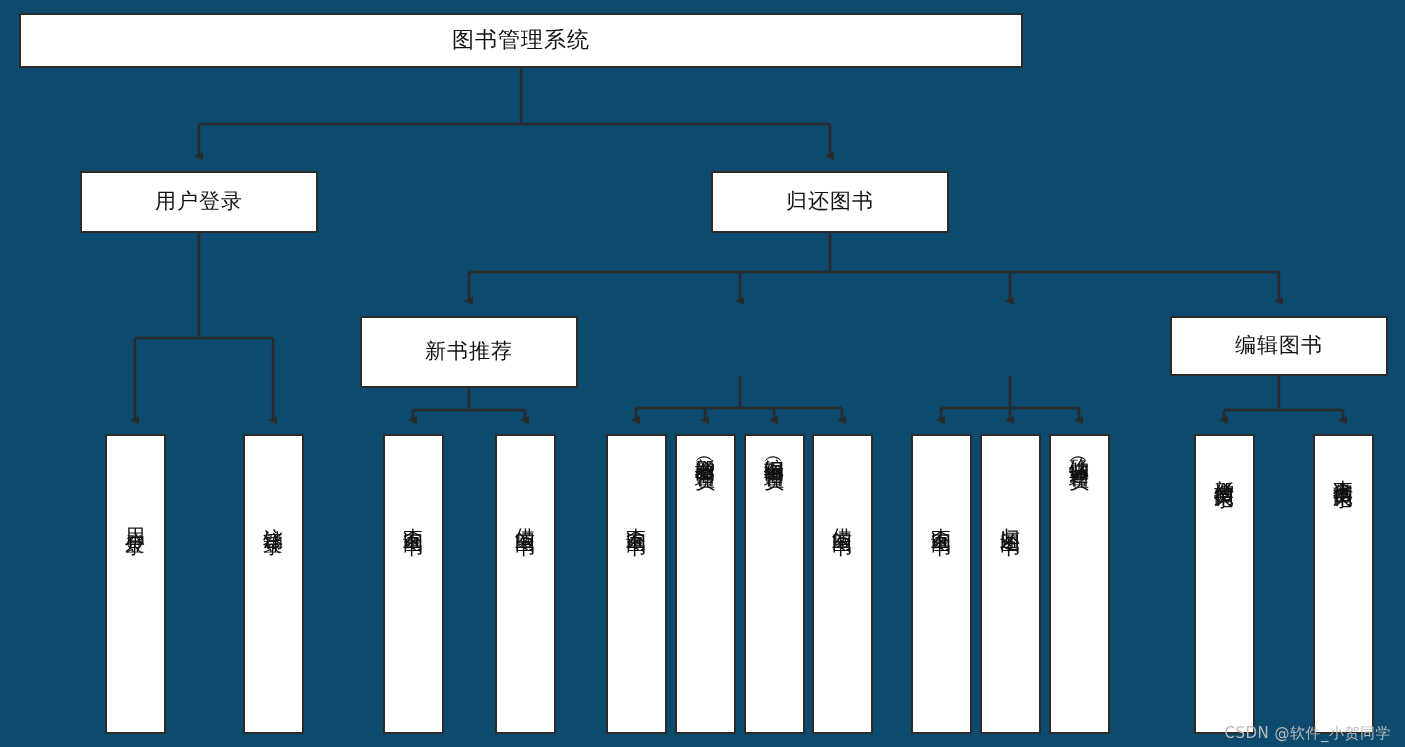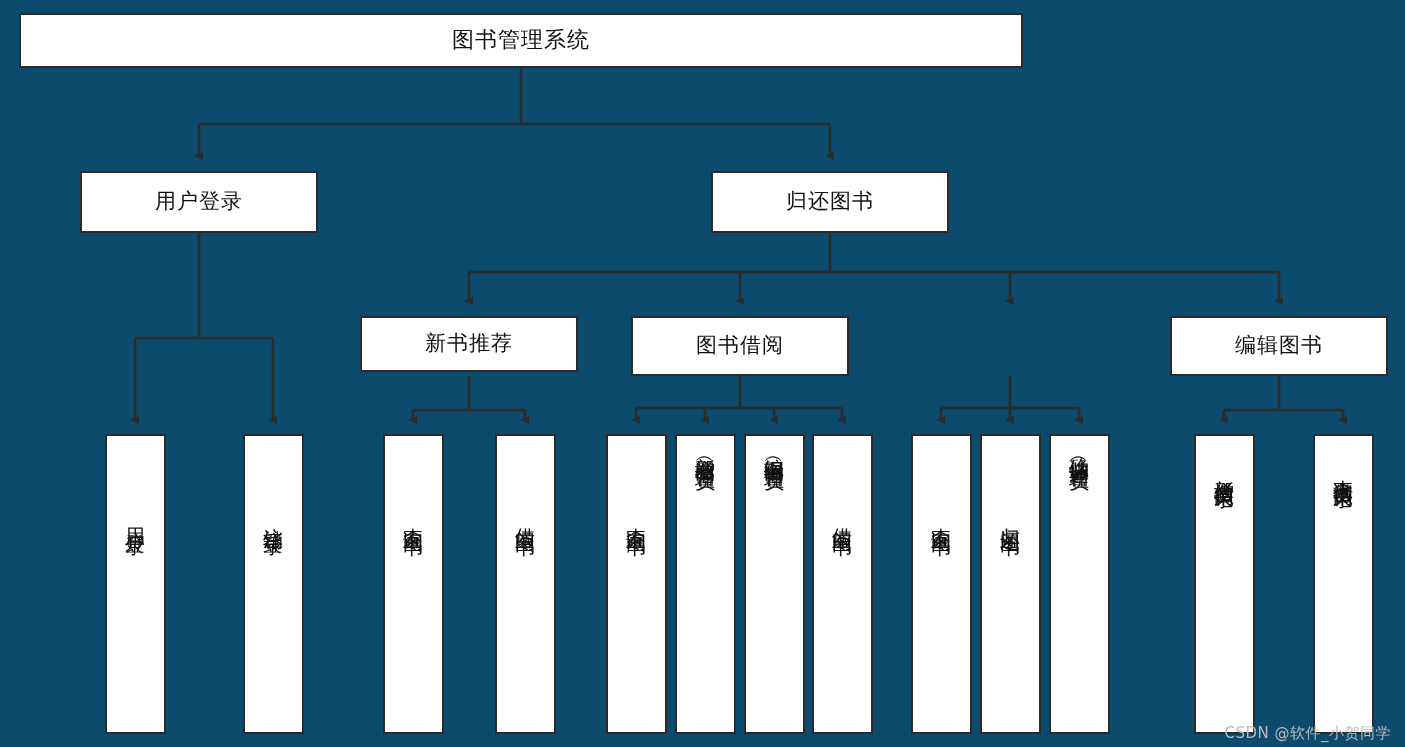--- a/index.html
+++ b/index.html
@@ -119,27 +119,24 @@
   </div>
 
   <div class="node horiz" style="left:80px;top:171px;width:238px;height:62px;">
     <span class="lbl">用户登录</span>
   </div>
 
   <div class="node horiz" style="left:711px;top:171px;width:238px;height:62px;">
     <span class="lbl">归还图书</span>
   </div>
 
-  <div class="node horiz" style="left:360px;top:316px;width:218px;height:56px;">
+  <div class="node horiz" style="left:360px;top:316px;width:218px;height:72px;">
     <span class="lbl">新书推荐</span>
   </div>
 
-  <div class="node horiz" style="left:631px;top:316px;width:218px;height:60px;">
-    <span class="lbl">图书借阅</span>
-  </div>
 
 
   <div class="node horiz" style="left:1170px;top:316px;width:218px;height:60px;">
     <span class="lbl">编辑图书</span>
   </div>
 
   <div class="node vert" style="left:105px;top:434px;width:61px;height:300px;padding-top:76px;">
     <span class="lbl">用户登录</span>
   </div>
 

